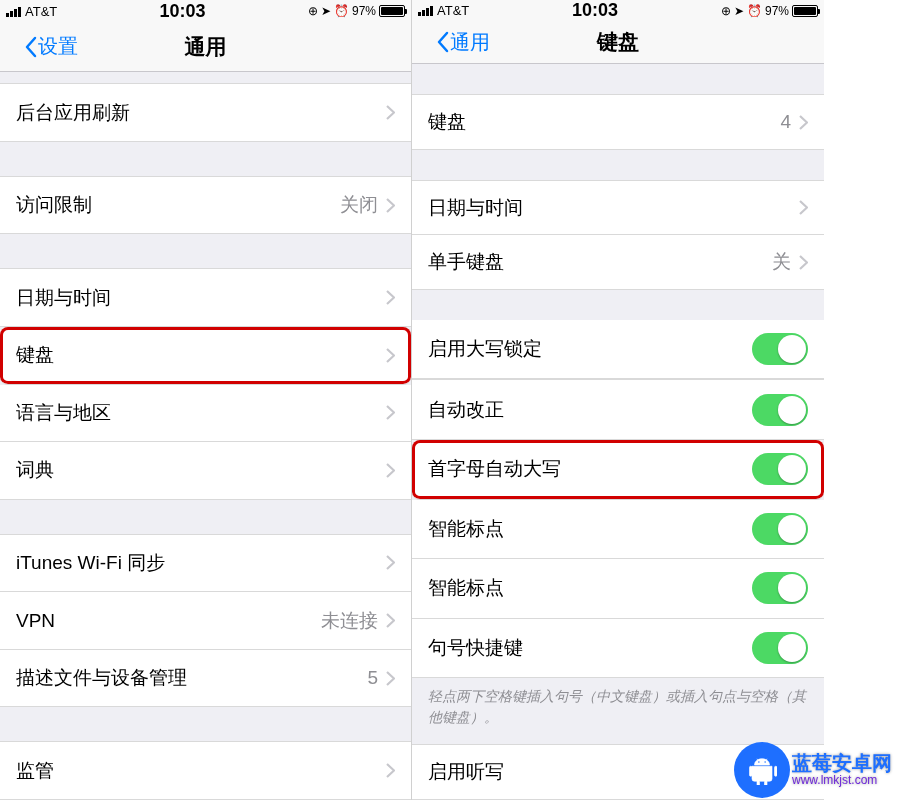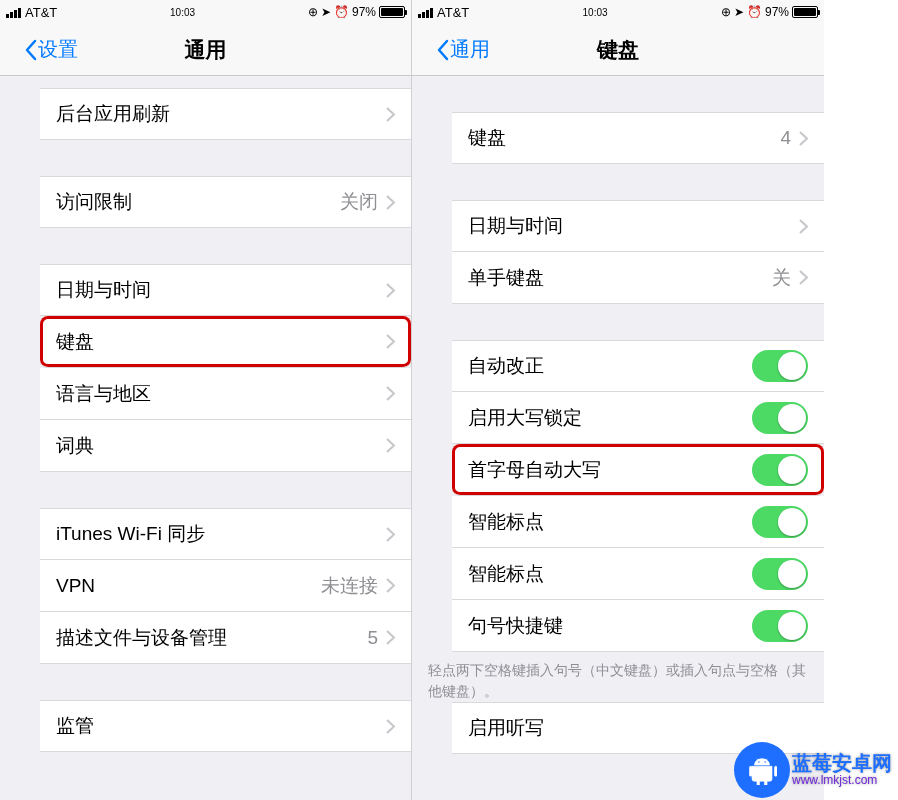--- a/index.html
+++ b/index.html
@@ -37,21 +37,21 @@
   }
   .status-left { display: flex; align-items: center; gap: 4px; }
   .status-right { display: flex; align-items: center; gap: 3px; }
   .signal-bars { display: flex; align-items: flex-end; gap: 1px; height: 11px; }
   .signal-bars span { width: 3px; background: #000; }
   .signal-bars span:nth-child(1){height:4px;}
   .signal-bars span:nth-child(2){height:6px;}
   .signal-bars span:nth-child(3){height:8px;}
   .signal-bars span:nth-child(4){height:10px;}
   .carrier { font-size: 13px; }
-  .time { font-weight: 400; font-size: 10px; }
+  .time { font-weight: 700; font-size: 18px; }
   .status-right .icon-sm { font-size: 12px; }
   .battery {
     width: 26px; height: 12px; border: 1px solid #000; border-radius: 2px;
     position: relative; display: inline-block;
   }
   .battery::after {
     content: ""; position: absolute; right: -3px; top: 3px; width: 2px; height: 5px;
     background: #000; border-radius: 0 1px 1px 0;
   }
   .battery .fill { position: absolute; left: 1px; top: 1px; bottom: 1px; width: 22px; background: #000; border-radius: 1px; }
@@ -79,29 +79,28 @@
     text-align: center;
     font-size: 21px;
     font-weight: 600;
     pointer-events: none;
   }
   .section-gap { height: 36px; background: #efeff4; }
   .section-gap.small { height: 12px; }
   .cell {
     background: #fff;
     min-height: 52px;
-    padding: 3px 16px;
+    padding: 16px 16px;
     display: flex;
     align-items: center;
     border-bottom: 1px solid #d9d9d9;
     font-size: 19px;
     color: #000;
     position: relative;
     cursor: pointer;
-    margin-left: 40px;
   }
   .cell.first { border-top: 1px solid #d9d9d9; }
   .cell .label { flex: 1; }
   .cell .value { color: #8e8e93; font-size: 19px; margin-right: 8px; }
   .chevron {
     width: 9px; height: 15px;
   }
   .chevron path { stroke: #c7c7cc; stroke-width: 2.2; fill: none; }
   .cell.highlight {
     box-shadow: inset 0 0 0 3px #d10000;
@@ -112,22 +111,23 @@
     width: 56px; height: 32px; border-radius: 16px; background: #4cd964;
     position: relative;
   }
   .toggle .knob {
     position: absolute; right: 2px; top: 2px; width: 28px; height: 28px;
     background: #fff; border-radius: 50%; box-shadow: 0 1px 2px rgba(0,0,0,0.3);
   }
   .footer-note {
     font-size: 14px;
     color: #8e8e93;
-    padding: 8px 16px 0 16px;
+    padding: 8px 16px 16px 16px;
     line-height: 1.5;
+    font-style: italic;
   }
   .watermark {
     position: absolute;
     right: 6px;
     bottom: 6px;
     display: flex;
     align-items: center;
     gap: 6px;
     color: #fff;
     text-shadow: 0 0 3px rgba(0,0,0,0.4);
@@ -305,28 +305,28 @@
     </div>
     <div class="cell">
       <span class="label">单手键盘</span>
       <span class="value">关</span>
       <svg class="chevron" viewBox="0 0 9 15">
           <path d="M1 1 L8 7.5 L1 14"></path>
         </svg>
     </div>
 
     <div class="section-gap"></div>
+    <div class="cell">
+      <span class="label">启用大写锁定</span>
+      <span class="toggle">
+          <span class="knob"></span>
+        </span>
+    </div>
     <div class="cell first">
       <span class="label">自动改正</span>
-      <span class="toggle">
-          <span class="knob"></span>
-        </span>
-    </div>
-    <div class="cell">
-      <span class="label">启用大写锁定</span>
       <span class="toggle">
           <span class="knob"></span>
         </span>
     </div>
     <div class="cell highlight">
       <span class="label">首字母自动大写</span>
       <span class="toggle">
           <span class="knob"></span>
         </span>
     </div>

